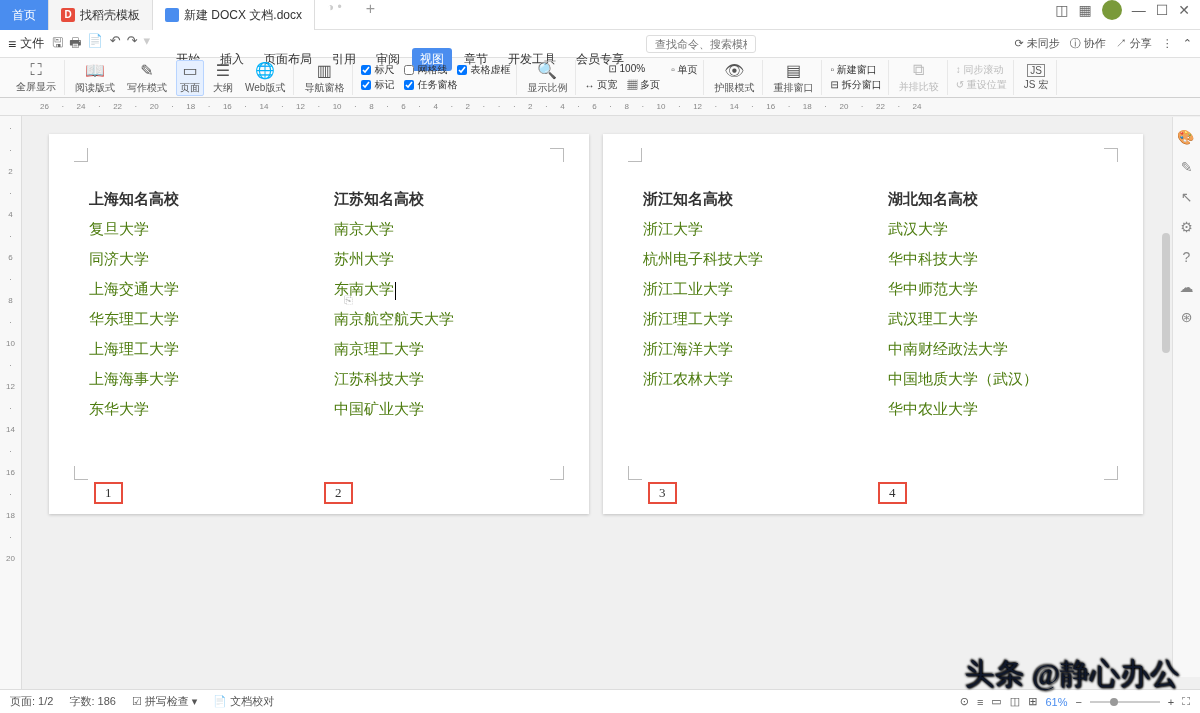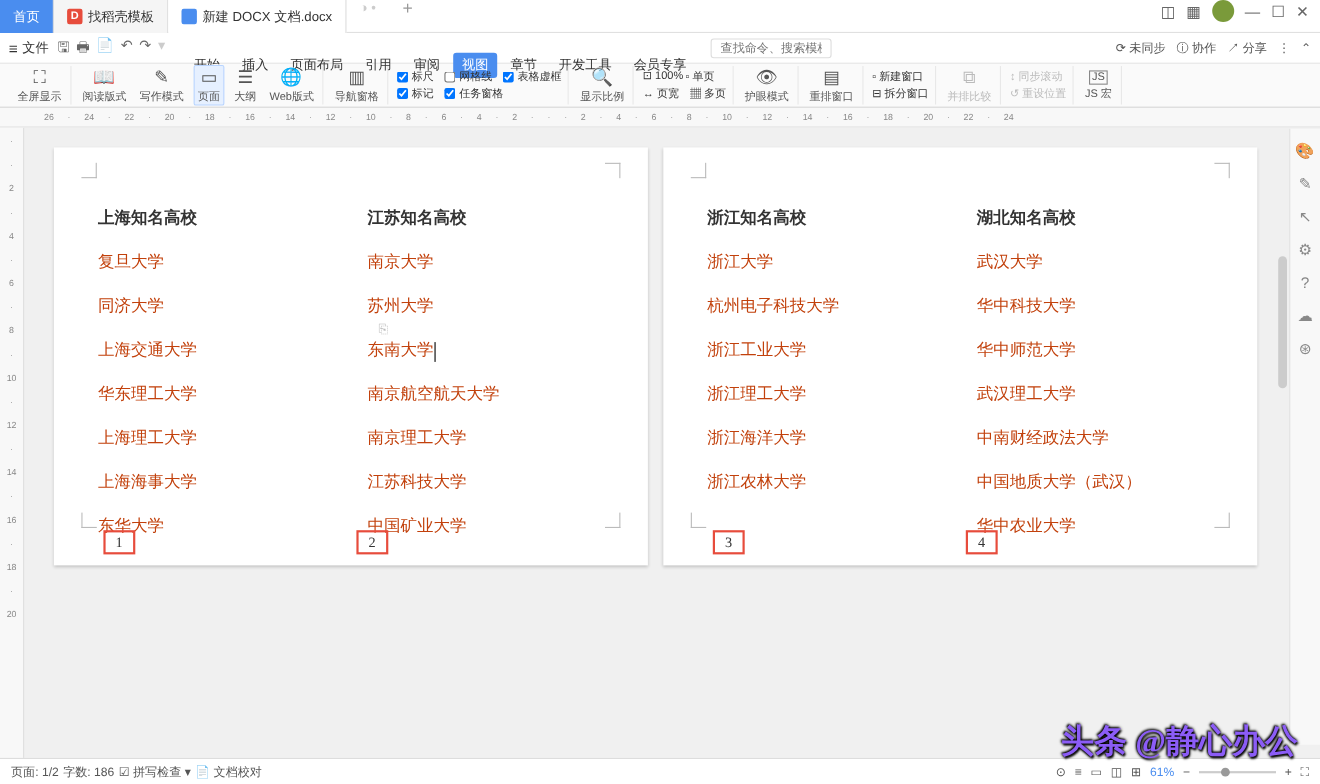--- a/index.html
+++ b/index.html
@@ -50,37 +50,37 @@
 .doc-area { position: relative; height: 580px; background: #f0f0f0; overflow: hidden; }
 .doc-canvas { position: absolute; left: 22px; right: 30px; top: 0; bottom: 0; display: flex; gap: 14px; padding: 18px 18px 30px 18px; justify-content: center; }
 .page { background: #fff; box-shadow: 0 1px 3px rgba(0,0,0,0.2); width: 540px; height: 380px; position: relative; padding: 50px 40px 30px 40px; display: flex; gap: 30px; }
 .corner { position: absolute; width: 14px; height: 14px; border-color: #bbb; }
 .corner.tl { top: 14px; left: 25px; border-left: 1px solid #bbb; border-top: 1px solid #bbb; transform: rotate(180deg);}
 .corner.tr { top: 14px; right: 25px; border-right: 1px solid #bbb; border-top: 1px solid #bbb; }
 .corner.bl { bottom: 34px; left: 25px; border-left: 1px solid #bbb; border-bottom: 1px solid #bbb; }
 .corner.br { bottom: 34px; right: 25px; border-right: 1px solid #bbb; border-bottom: 1px solid #bbb; }
 .column { flex: 1; font-size: 15px; line-height: 2; font-family: "SimSun", serif; }
 .column .heading { font-weight: 600; }
-.column .item { color: #c2410c; margin-top: 10px; }
+.column .item { color: #4d7c0f; }
 .page-num { position: absolute; bottom: 10px; border: 2px solid #e74c3c; padding: 1px 9px; font-size: 13px; font-family: "SimSun", serif; }
 .cursor { display: inline-block; width: 1px; height: 18px; background: #000; vertical-align: middle; margin-left: 1px; }
 .col-indicator { position: absolute; left: 295px; top: 160px; font-size: 11px; color: #bbb; }
 
 
 .right-sidebar { position: absolute; right: 0; top: 117px; width: 28px; background: #f8f8f8; border-left: 1px solid #e0e0e0; display: flex; flex-direction: column; align-items: center; gap: 14px; padding-top: 12px; height: 560px; }
 .right-sidebar span { font-size: 14px; color: #888; cursor: pointer; }
 
 
-.status-bar { position: absolute; bottom: 0; left: 0; right: 0; height: 24px; background: #fff; border-top: 1px solid #ddd; display: flex; align-items: center; padding: 10px 10px; font-size: 11px; color: #555; gap: 4px; }
+.status-bar { position: absolute; bottom: 0; left: 0; right: 0; height: 24px; background: #fff; border-top: 1px solid #ddd; display: flex; align-items: center; padding: 10px 10px; font-size: 11px; color: #555; gap: 16px; }
 .status-bar .right { margin-left: auto; display: flex; gap: 8px; align-items: center; }
 .status-bar .right span { cursor: pointer; }
 .zoom { color: #4a8def; }
 
 
-.watermark { position: absolute; right: 20px; bottom: 18px; font-size: 30px; font-weight: bold; color: #8b5cf6; text-shadow: 0 0 3px #000, -1px -1px 2px #000, 1px 1px 2px #000; font-family: "Microsoft YaHei"; pointer-events: none; }
+.watermark { position: absolute; right: 20px; bottom: 18px; font-size: 30px; font-weight: normal; color: #0f172a; text-shadow: 0 0 3px #000, -1px -1px 2px #000, 1px 1px 2px #000; font-family: "Microsoft YaHei"; pointer-events: none; }
 
 
 .v-scroll { position: absolute; right: 28px; top: 117px; width: 12px; height: 560px; }
 .v-scroll .thumb { position: absolute; top: 0; width: 8px; left: 2px; height: 120px; background: #ccc; border-radius: 4px; }
 </style>
 </head>
 <body>
 
 <div class="title-bar">
   <div class="tab home">
@@ -199,21 +199,21 @@
         </label>
     </div>
   </div>
   <div class="ribbon-group">
       <div class="ribbon-item">
         <span class="big-icon">🔍</span>
         <span>显示比例</span>
       </div>
     </div>
   <div class="ribbon-checks">
-    <div style="display:flex;gap:2px;">
+    <div style="display:flex;gap:26px;margin-left:24px;">
       <span>⊡ <span>100%</span></span>
       <span>▫ <span>单页</span></span>
     </div>
     <div style="display:flex;gap:10px;">
       <span>↔ <span>页宽</span></span>
       <span>▦ <span>多页</span></span>
     </div>
   </div>
   <div class="ribbon-group">
       <div class="ribbon-item">

